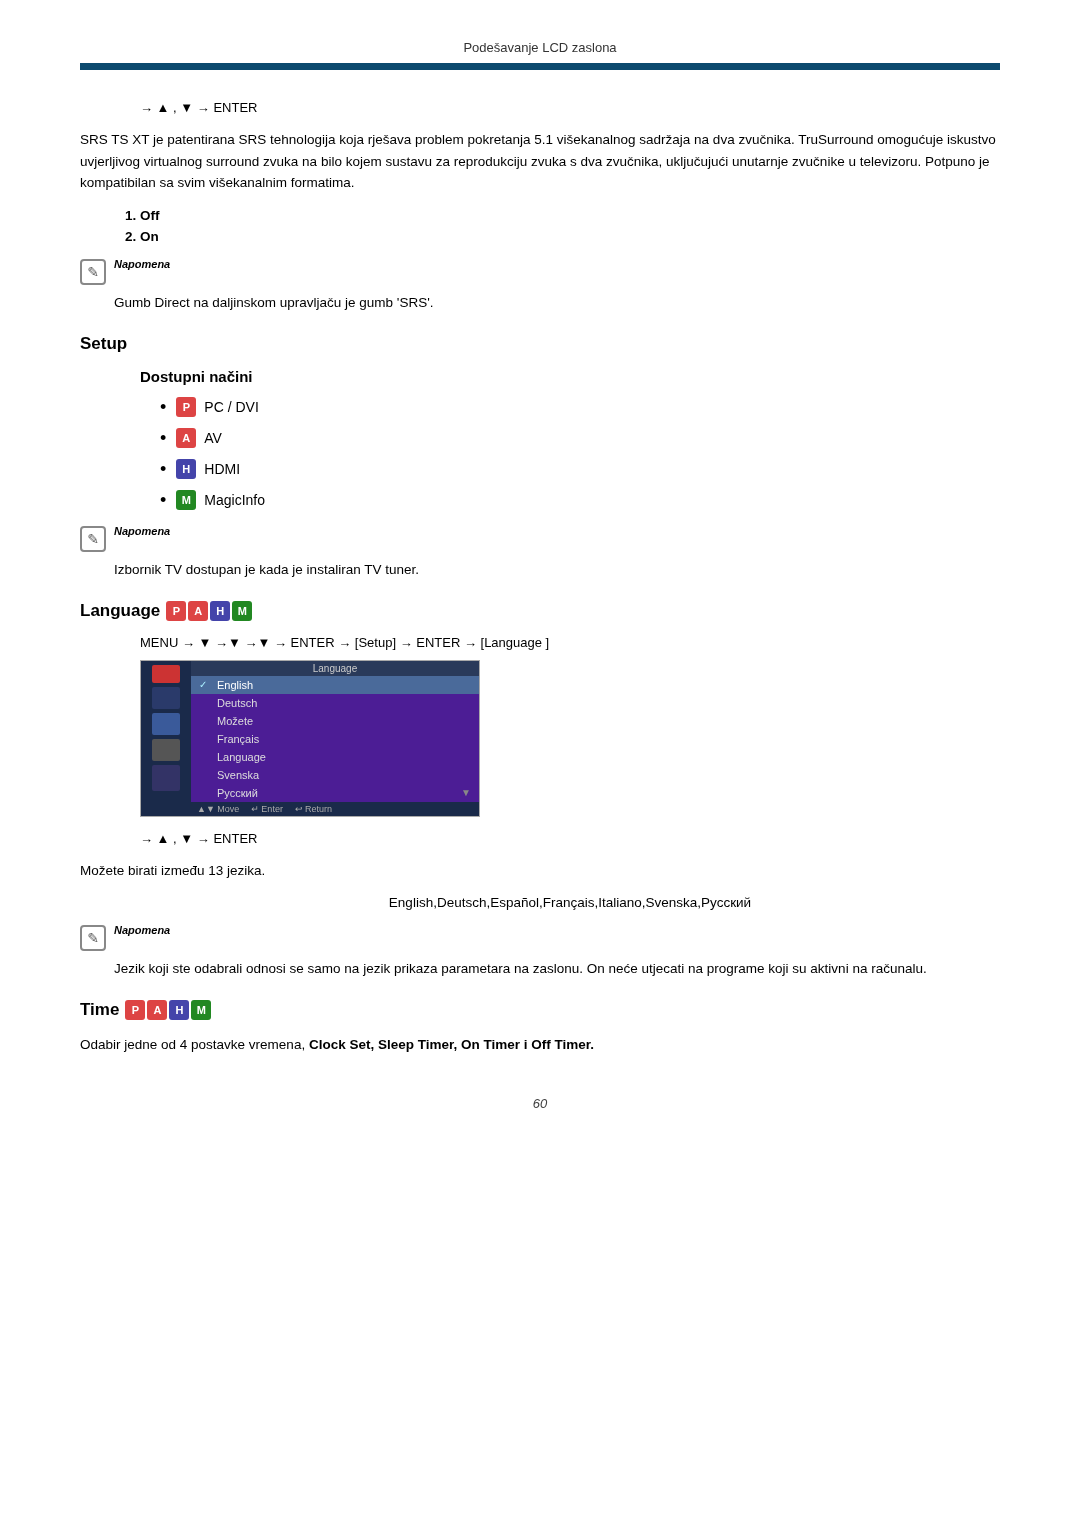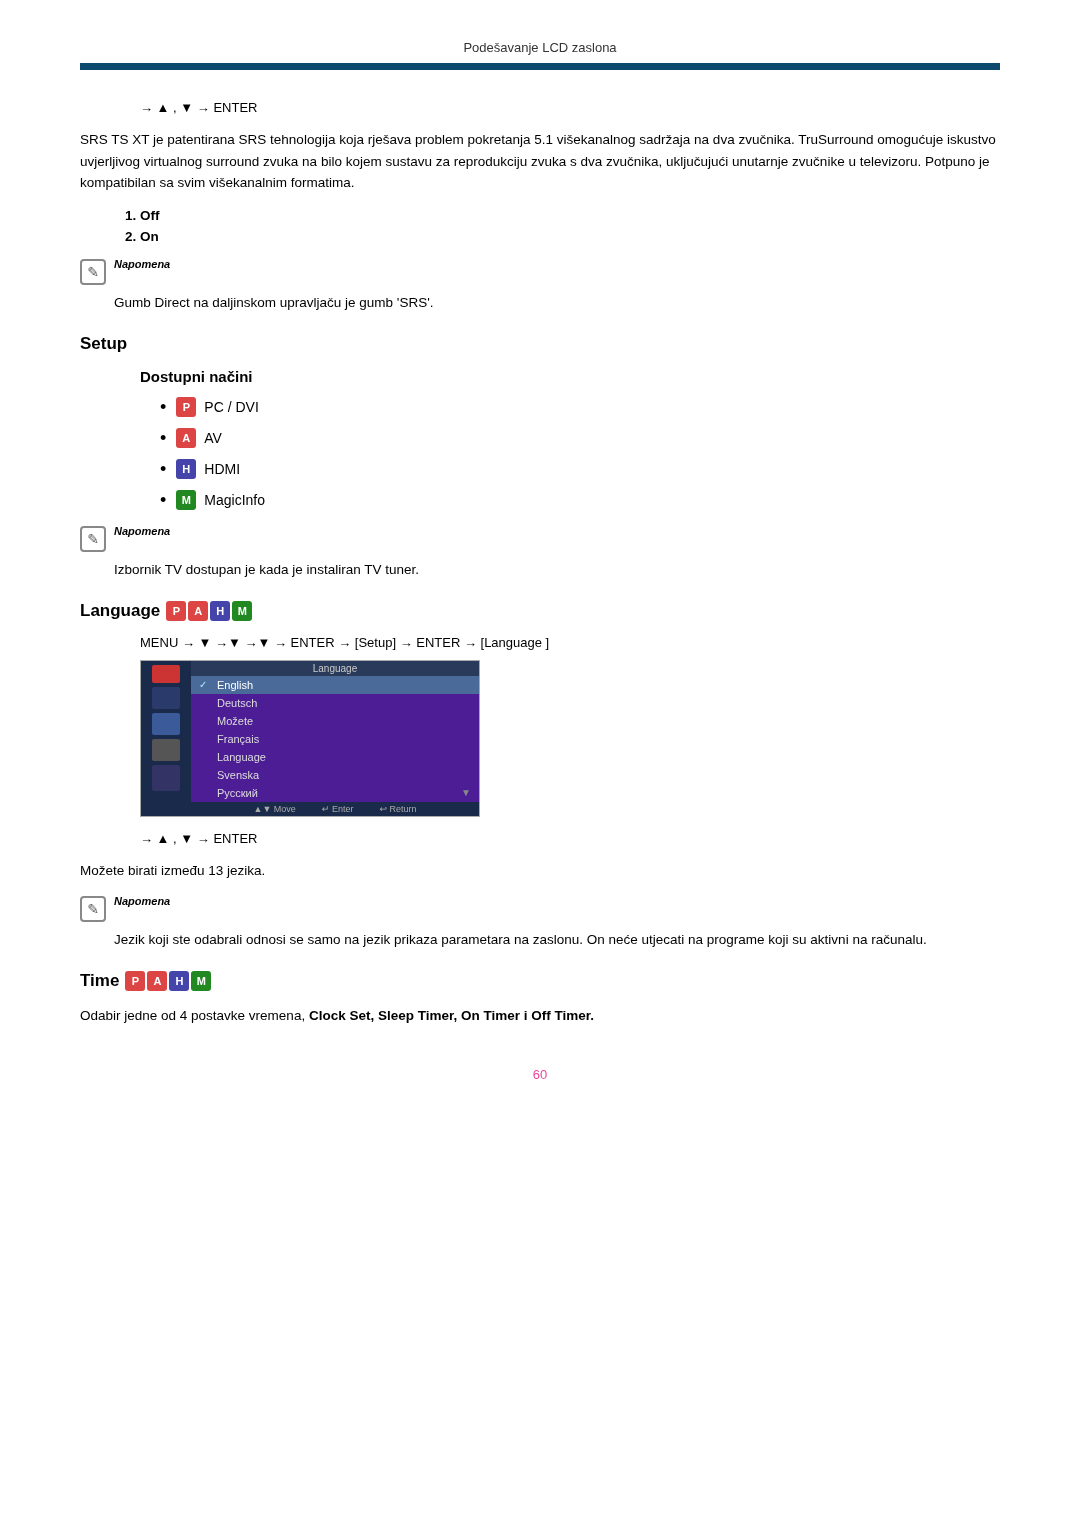--- a/index.html
+++ b/index.html
@@ -194,34 +194,34 @@
       color: #aef;
       font-size: 10px;
       width: 12px;
     }
     .lang-footer {
       background: #1a2a4a;
       color: #aaa;
       font-size: 9px;
       padding: 2px 6px;
       display: flex;
-      gap: 26px;
-      justify-content: center;
+      gap: 12px;
     }
     .languages-text {
       text-align: center;
       font-size: 13.5px;
       margin-bottom: 14px;
       margin-left: 60px;
     }
     .page-number {
       text-align: center;
       font-size: 13px;
       margin-top: 40px;
-      color: #ec4899;
+      color: #404040;
+      font-style: italic;
     }
   </style>
 </head>
 <body>
 
 <div class="page-header">
   <span>Podešavanje LCD zaslona</span>
 </div>
 
 <div class="arrow-line">→ ▲ , ▼ → ENTER</div>
@@ -335,20 +335,21 @@
       </div>
     </div>
   </div>
 </div>
 
 <div class="arrow-line">→ ▲ , ▼ → ENTER</div>
 
 <p class="body-text">Možete birati između 13 jezika.</p>
 
 <div class="languages-text">
+  <div>English,Deutsch,Español,Français,Italiano,Svenska,Русский</div>
 </div>
 
 <div class="note-box">
   <div class="note-icon">✎</div>
   <span class="note-label">Napomena</span>
 </div>
 <p class="note-text">Jezik koji ste odabrali odnosi se samo na jezik prikaza parametara na zaslonu. On neće utjecati na programe koji su aktivni na računalu.</p>
 
 <div class="heading-with-badges">
   <span class="section-title-inline">Time</span>

